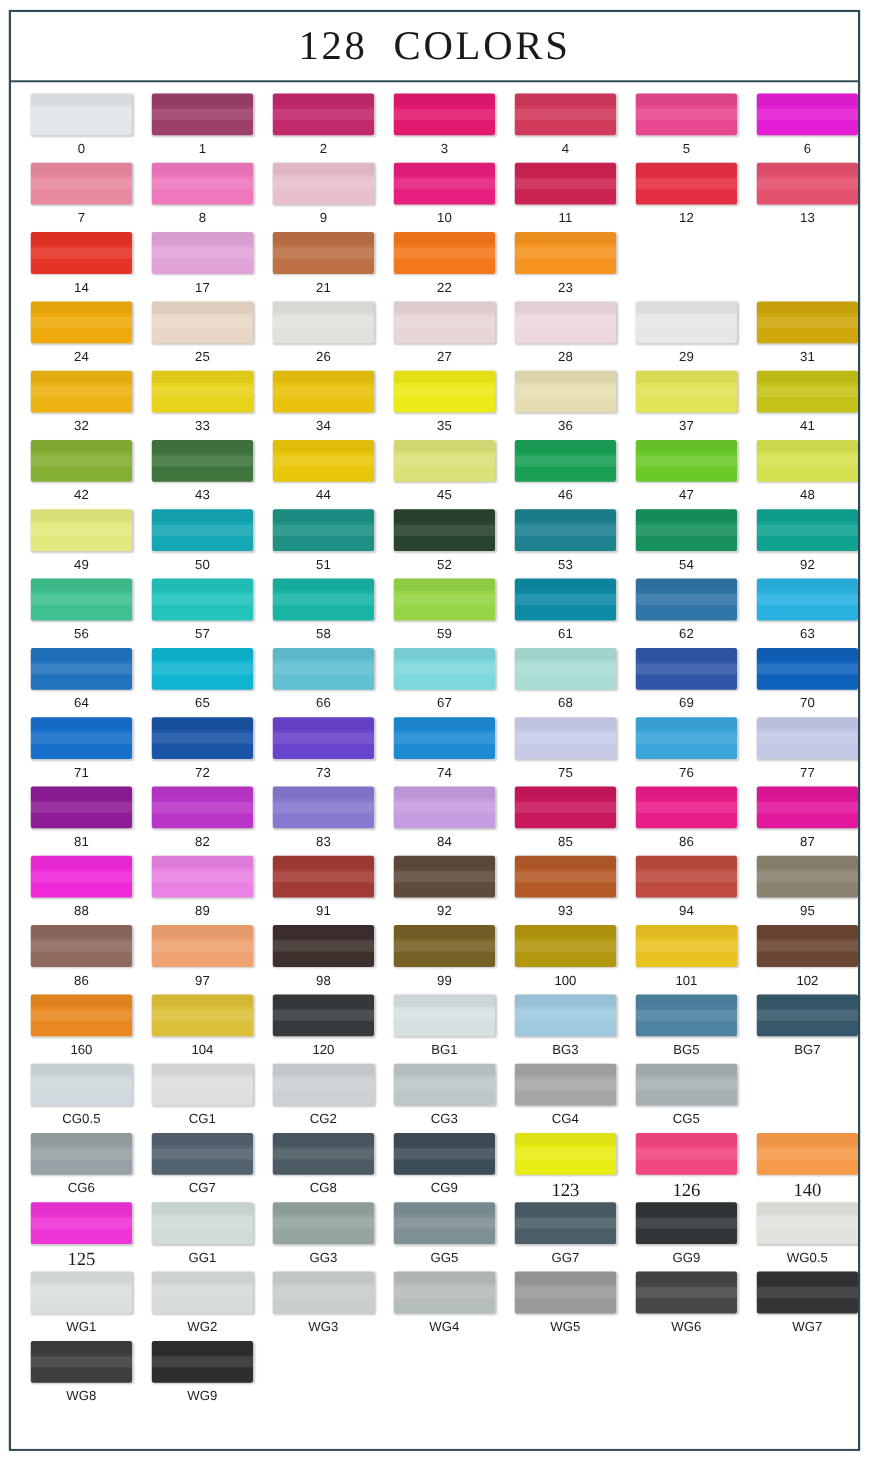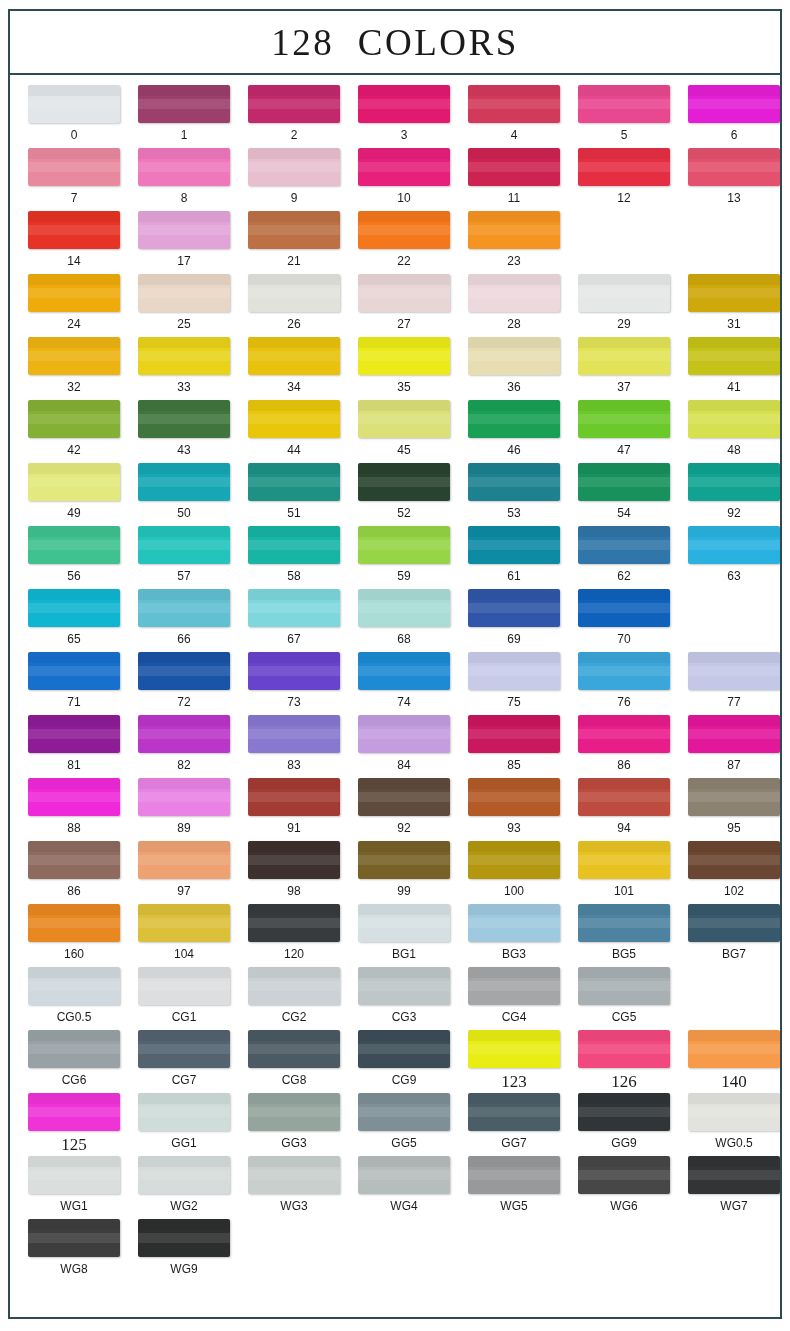--- a/index.html
+++ b/index.html
@@ -363,20 +363,24 @@
             <div class="swatch-chip" style="background-color: rgb(48, 118, 168);"></div>
             <div class="swatch-label">62</div>
           </div>
           <div class="swatch-cell">
             <div class="swatch-chip" style="background-color: rgb(41, 178, 224);"></div>
             <div class="swatch-label">63</div>
           </div>
         </div>
         <div class="swatch-row">
           <div class="swatch-cell">
+            <div class="swatch-chip" style="background-color: rgb(34, 115, 190);"></div>
+            <div class="swatch-label">64</div>
+          </div>
+          <div class="swatch-cell">
             <div class="swatch-chip" style="background-color: rgb(16, 182, 209);"></div>
             <div class="swatch-label">65</div>
           </div>
           <div class="swatch-cell">
             <div class="swatch-chip" style="background-color: rgb(97, 192, 210);"></div>
             <div class="swatch-label">66</div>
           </div>
           <div class="swatch-cell">
             <div class="swatch-chip" style="background-color: rgb(126, 215, 221);"></div>
             <div class="swatch-label">67</div>

